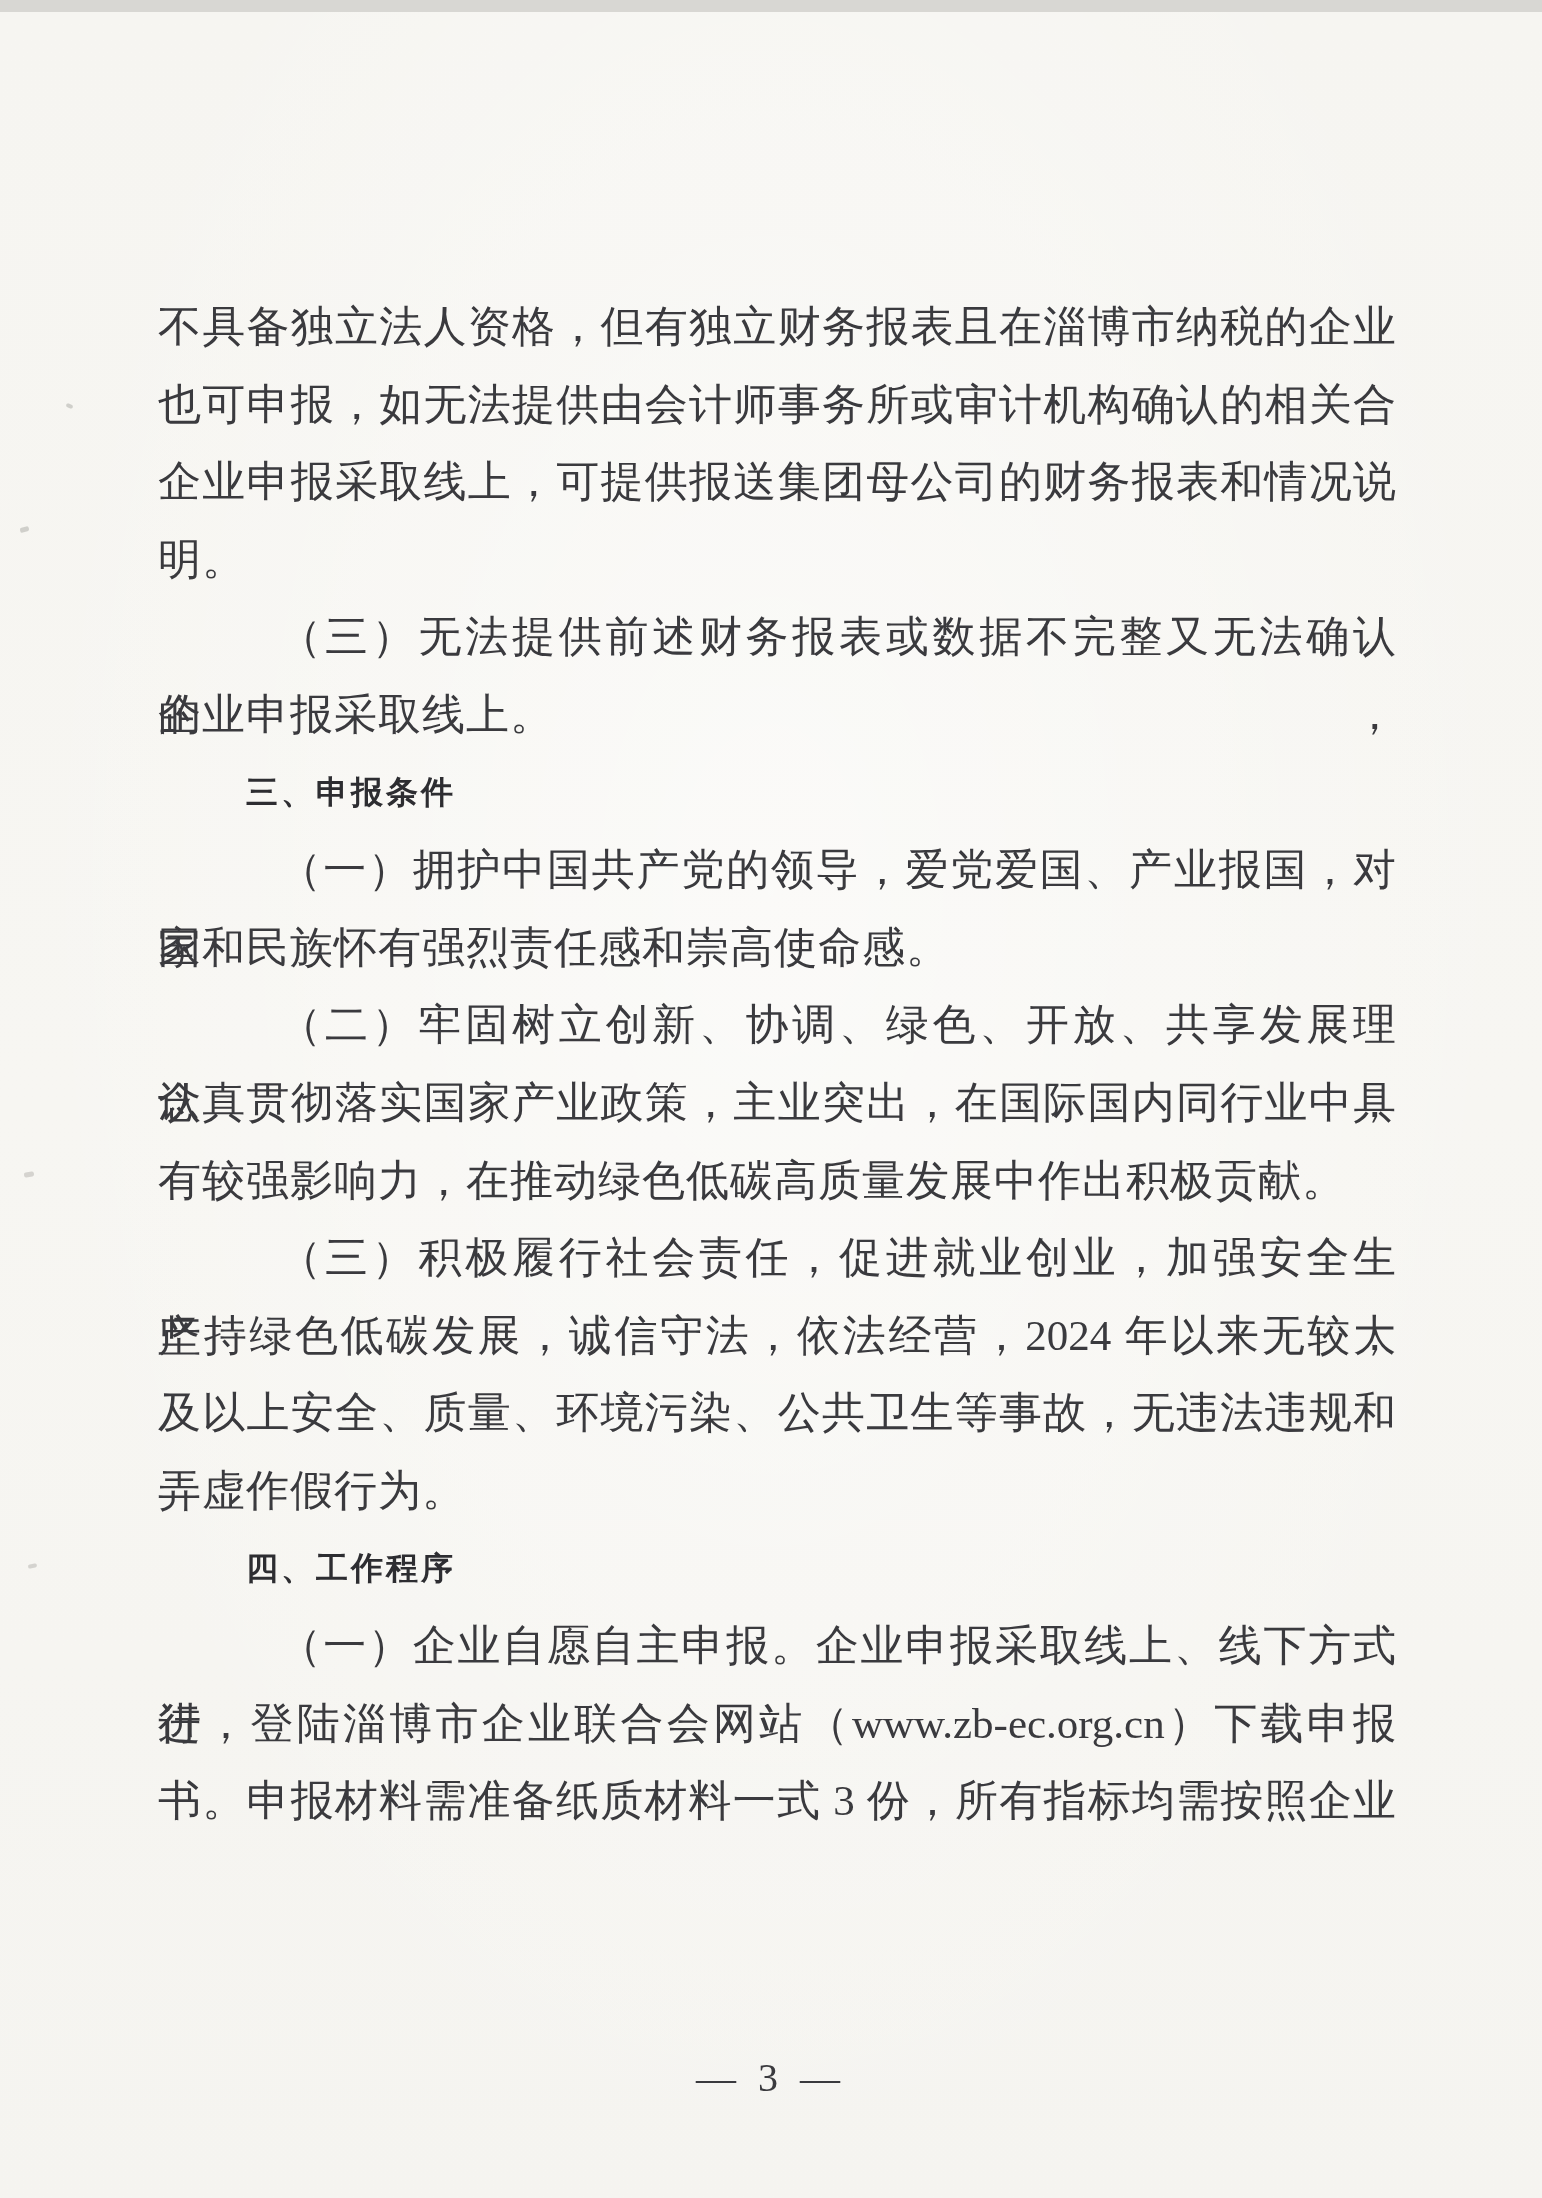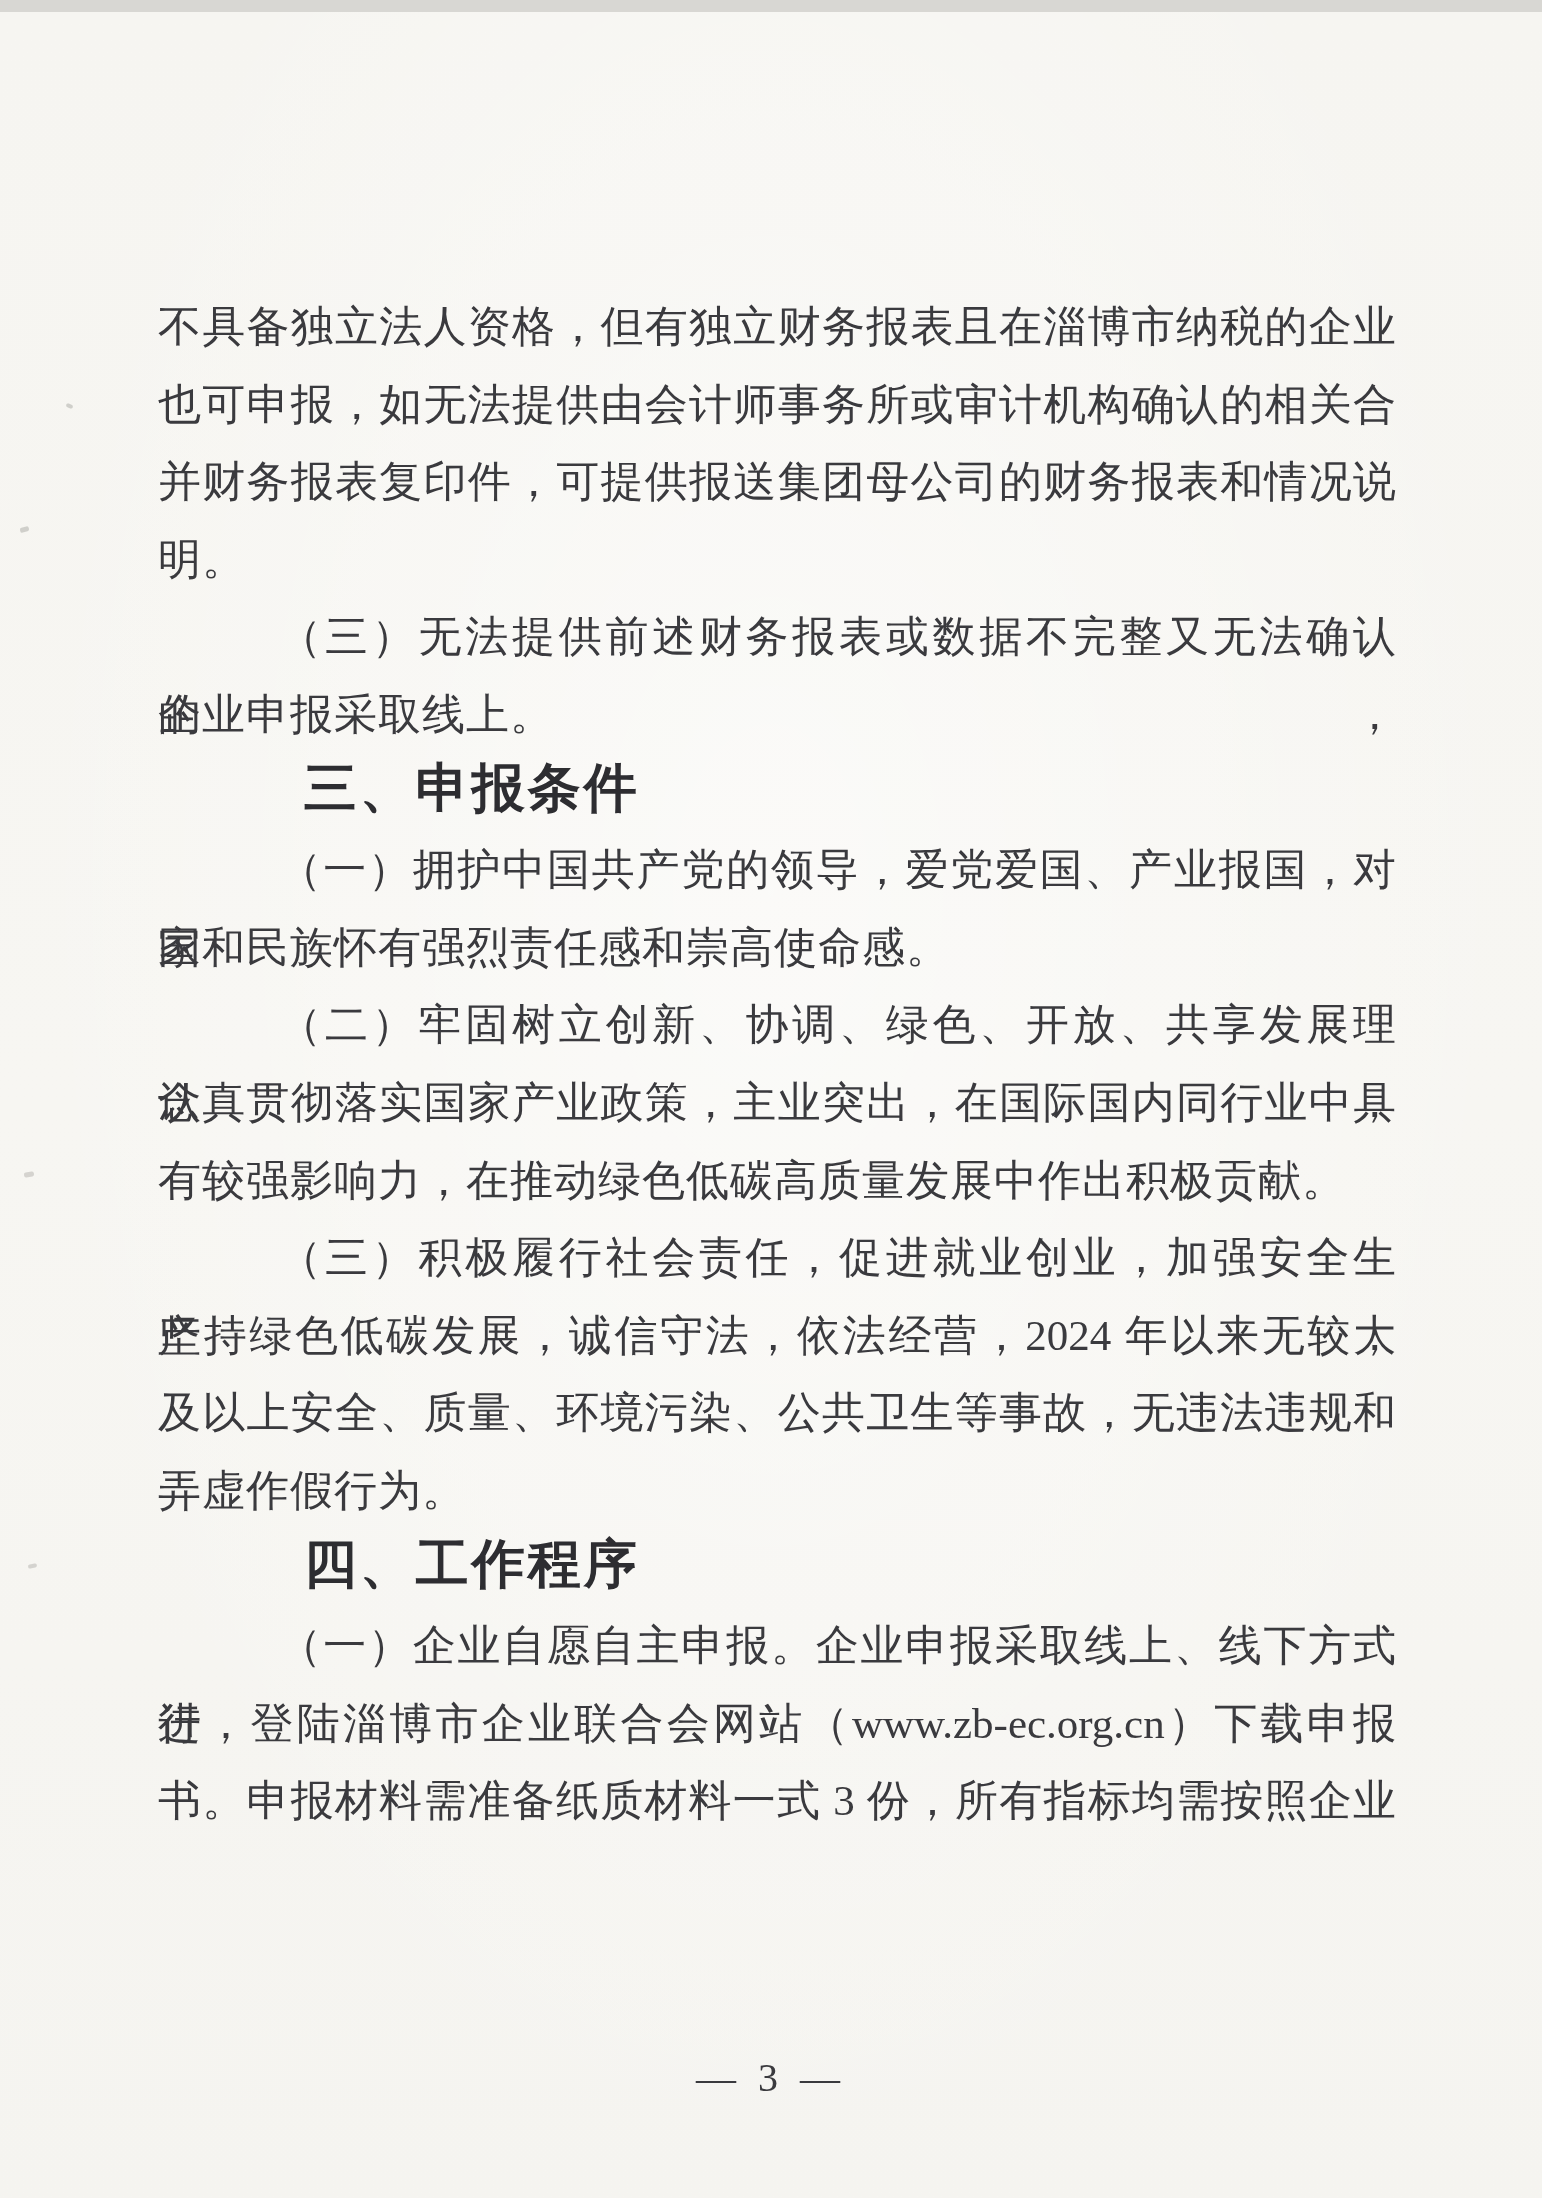--- a/index.html
+++ b/index.html
@@ -36,23 +36,23 @@
   .line.justify {
     white-space: normal;
     text-align: justify;
     text-align-last: justify;
     letter-spacing: 0;
   }
   .line.indent {
     text-indent: 2.8em;
   }
   .line.heading {
-    font-family: Liberation Mono, monospace;
+    font-family: Liberation Sans, sans-serif;
     font-weight: 700;
-    font-size: 53px;
+    font-size: 32px;
     color: #2d2d31;
     text-indent: 2.75em;
     letter-spacing: 3px;
   }
   .footer {
     position: absolute;
     left: 0;
     right: 0;
     top: 2042px;
     text-align: center;
@@ -77,21 +77,21 @@
 <div class="page">
 
   <div class="speck s1"></div>
   <div class="speck s2"></div>
   <div class="speck s3"></div>
   <div class="speck s4"></div>
 
   <div class="content">
     <div class="line justify">不具备独立法人资格，但有独立财务报表且在淄博市纳税的企业</div>
     <div class="line justify">也可申报，如无法提供由会计师事务所或审计机构确认的相关合</div>
-    <div class="line justify">并财务报表复印件，可提供报送集团母公司的财务报表和情况说</div>
+    <div class="line justify">企业申报采取线上，可提供报送集团母公司的财务报表和情况说</div>
     <div class="line">明。</div>
     <div class="line justify indent">（三）无法提供前述财务报表或数据不完整又无法确认的，</div>
     <div class="line">企业申报采取线上。</div>
     <div class="line heading">三、申报条件</div>
     <div class="line justify indent">（一）拥护中国共产党的领导，爱党爱国、产业报国，对国</div>
     <div class="line">家和民族怀有强烈责任感和崇高使命感。</div>
     <div class="line justify indent">（二）牢固树立创新、协调、绿色、开放、共享发展理念，</div>
     <div class="line justify">认真贯彻落实国家产业政策，主业突出，在国际国内同行业中具</div>
     <div class="line">有较强影响力，在推动绿色低碳高质量发展中作出积极贡献。</div>
     <div class="line justify indent">（三）积极履行社会责任，促进就业创业，加强安全生产，</div>

